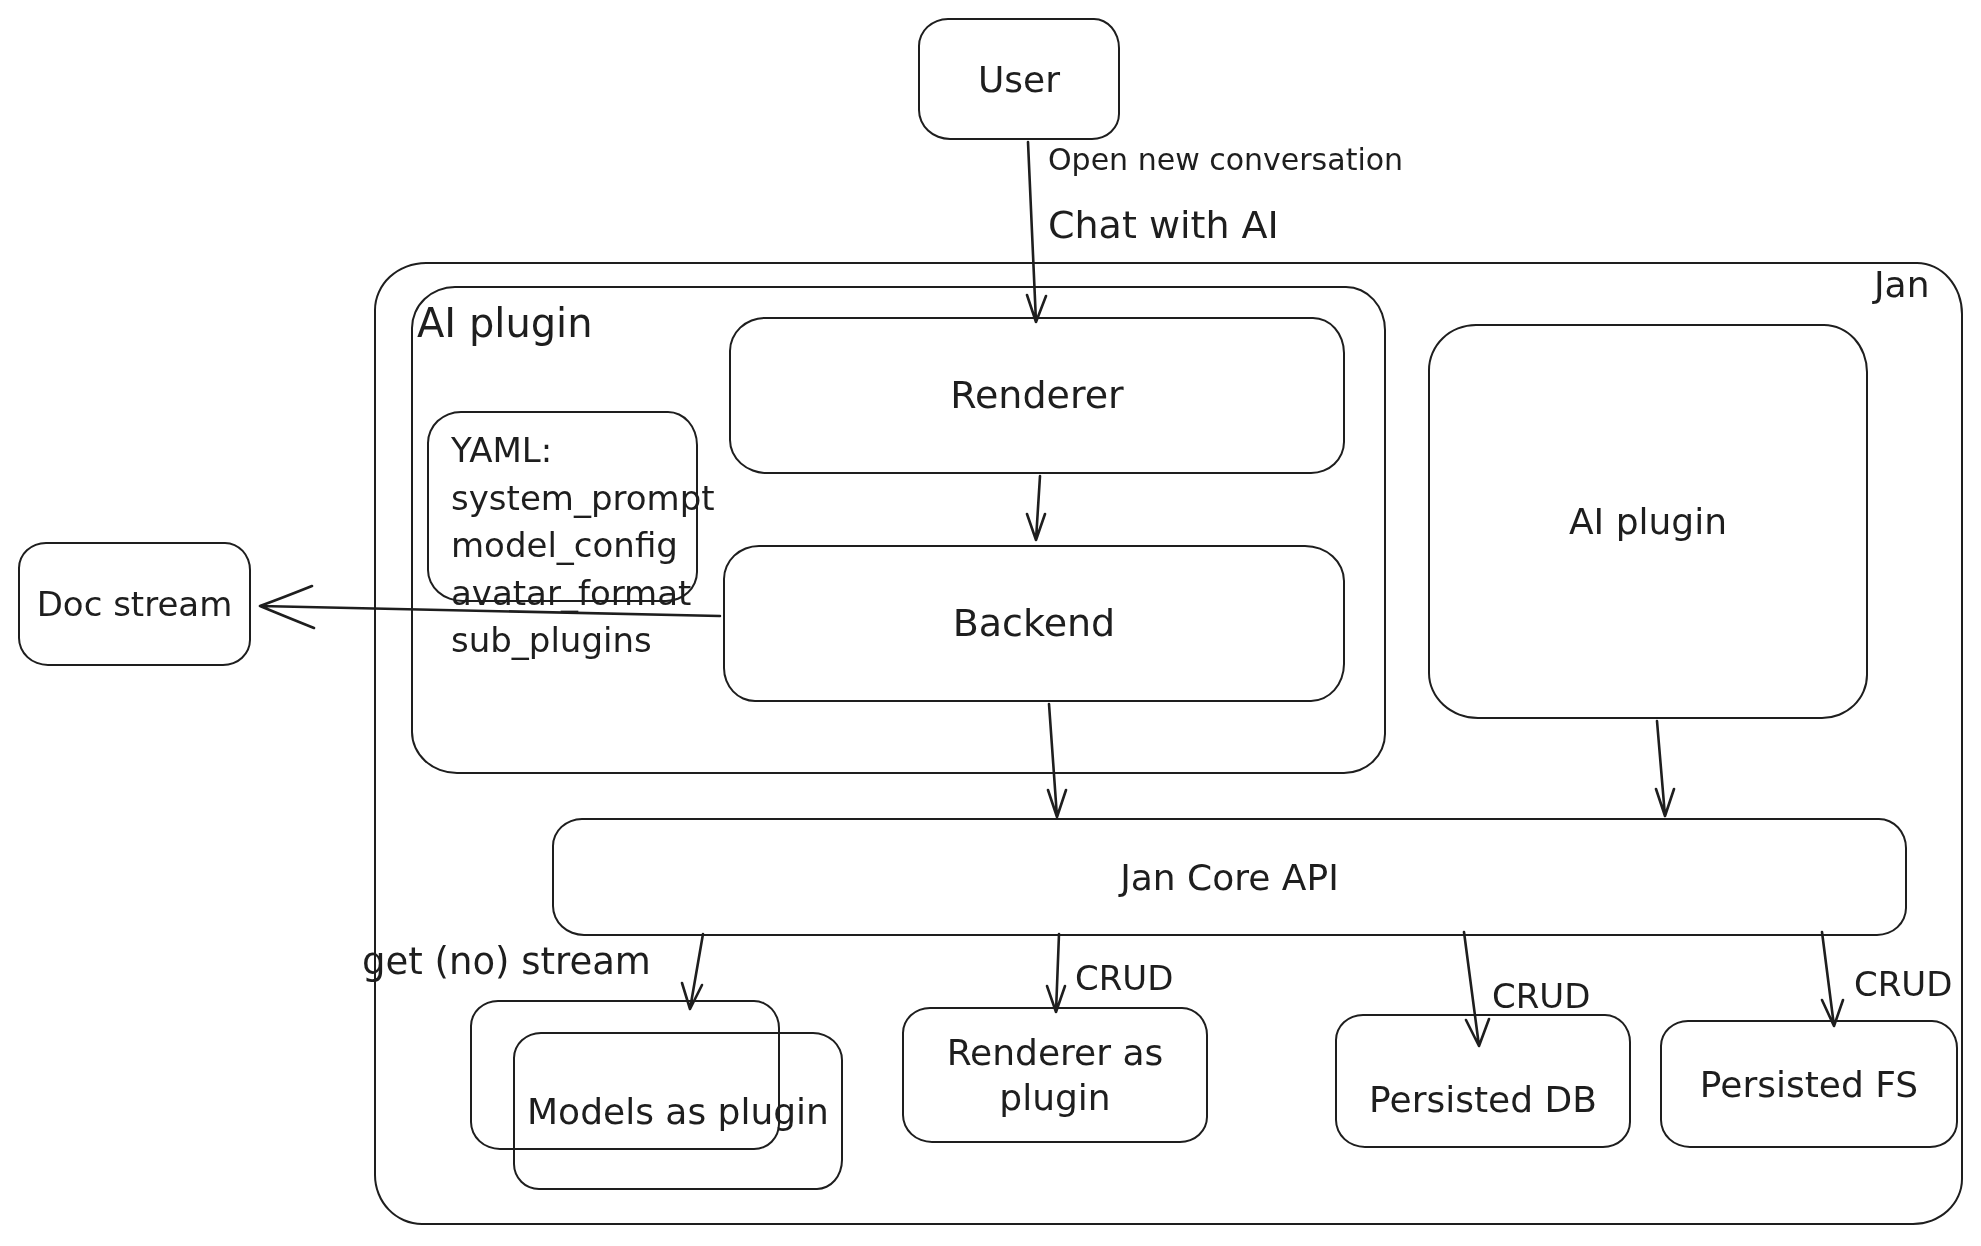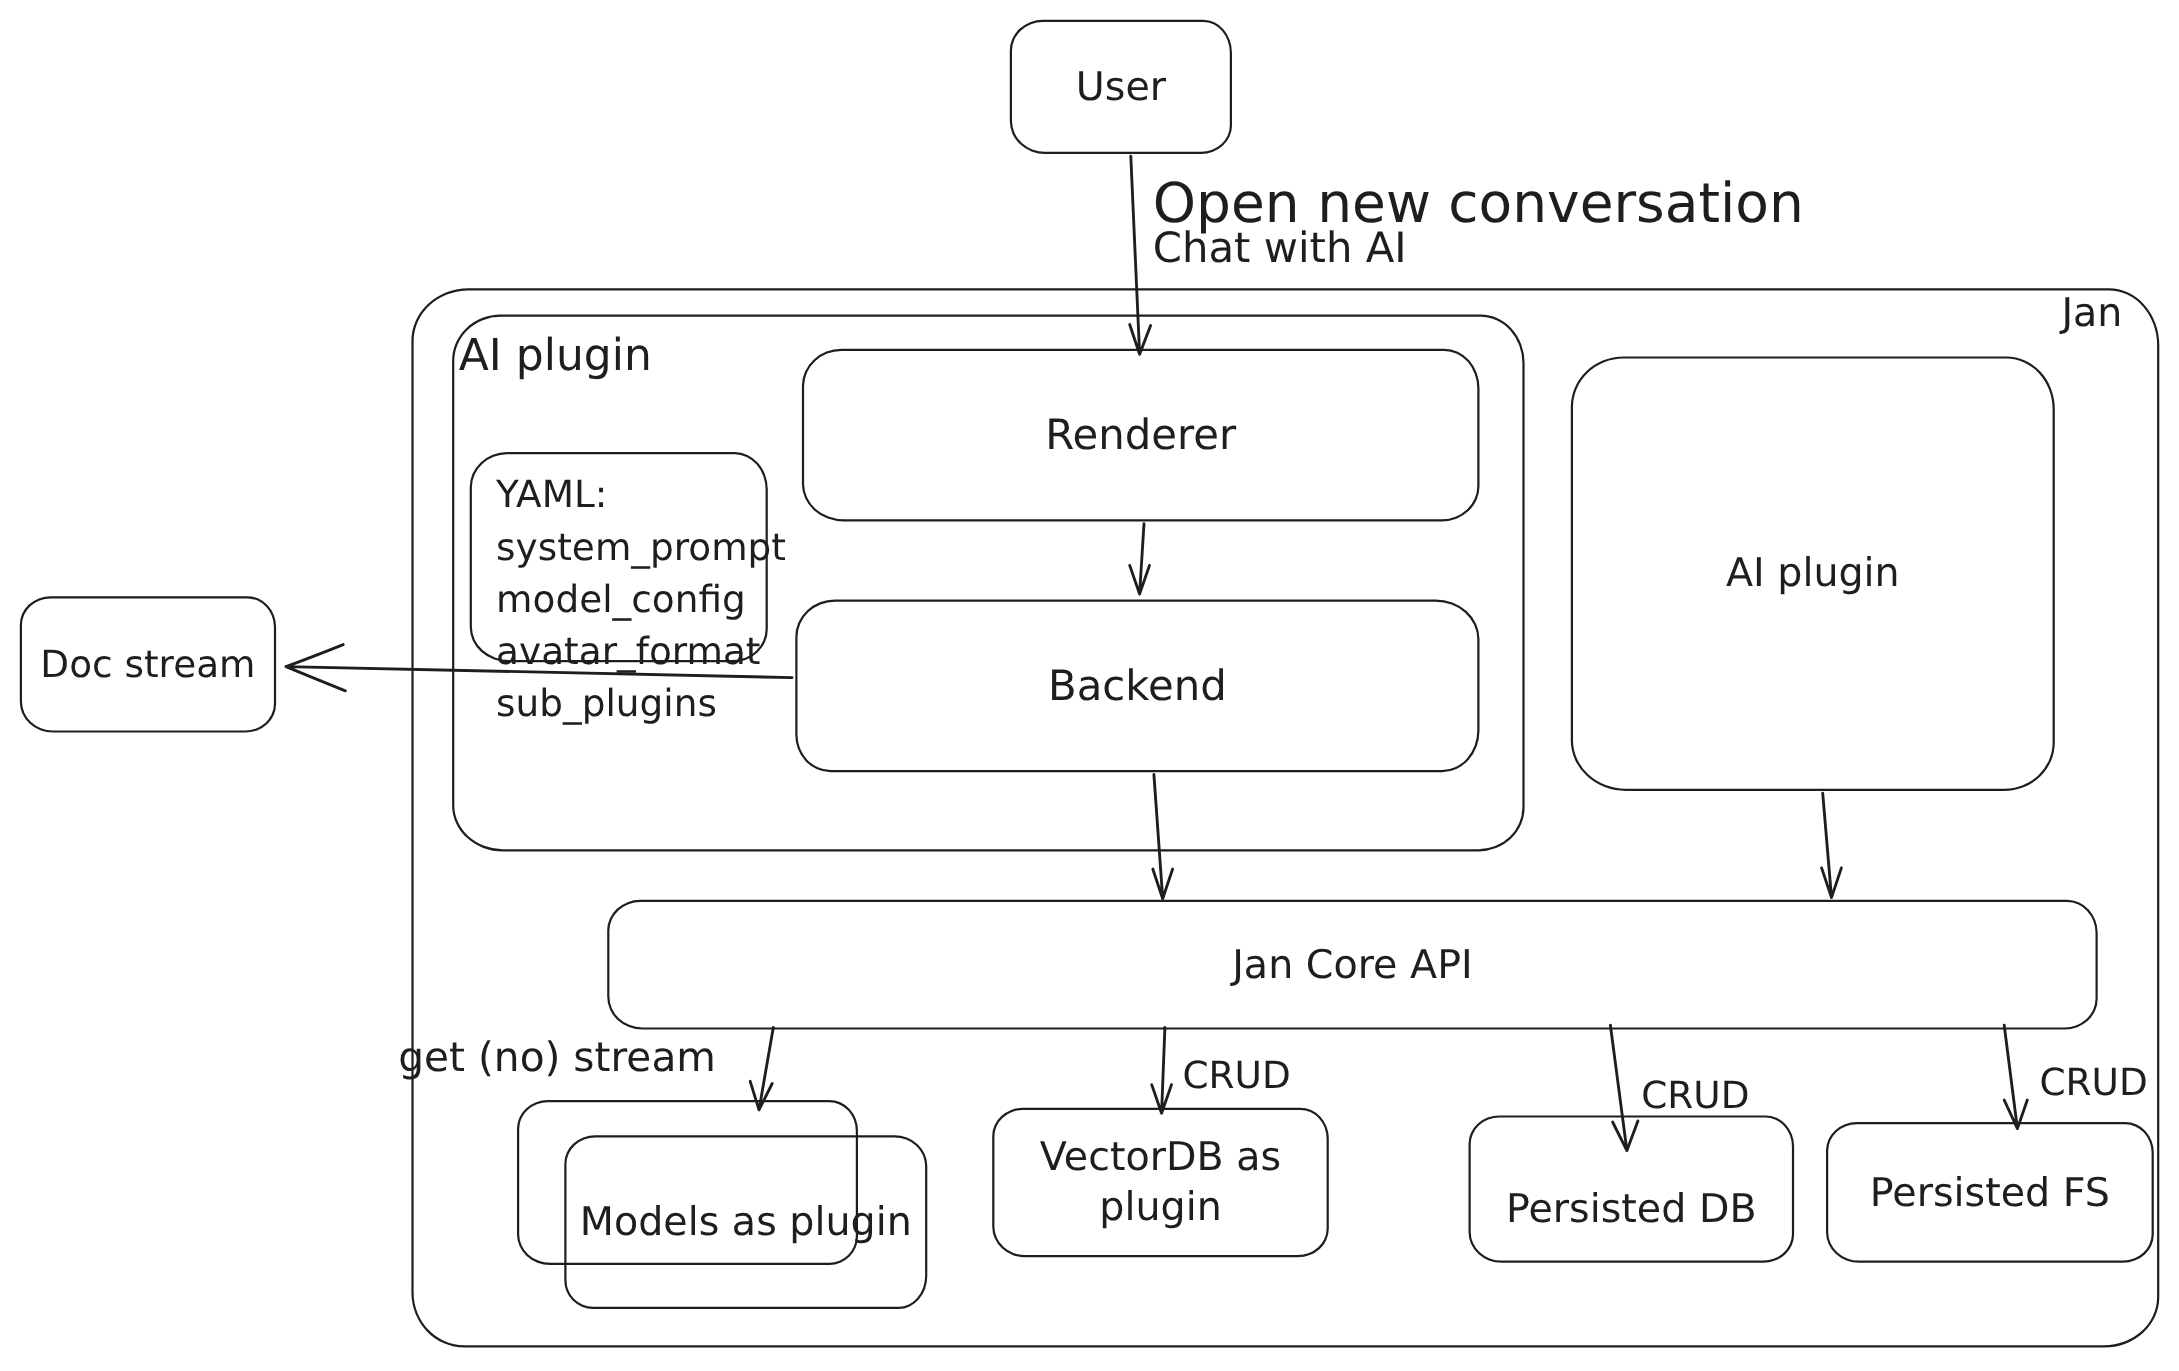--- a/index.html
+++ b/index.html
@@ -53,21 +53,21 @@
   .n-docs        { left: 18px;   top: 542px;  width: 233px;  height: 124px; border-radius: 28px 26px 28px 30px / 26px 28px 26px 28px; font-size: 34px; z-index: 3; }
   .n-models-back { left: 470px;  top: 1000px; width: 310px;  height: 150px; border-radius: 28px 26px 26px 30px / 26px 28px 26px 28px; z-index: 3; }
   .n-models      { left: 513px;  top: 1032px; width: 330px;  height: 158px; border-radius: 28px 30px 26px 26px / 26px 28px 30px 26px; font-size: 36px; z-index: 4; }
   .n-vectordb    { left: 902px;  top: 1007px; width: 306px;  height: 136px; border-radius: 28px 26px 28px 30px / 26px 28px 26px 28px; font-size: 36px; z-index: 3; }
   .n-pdb         { left: 1335px; top: 1014px; width: 296px;  height: 134px; border-radius: 28px 26px 28px 30px / 26px 28px 26px 28px; font-size: 36px; z-index: 3; }
   .n-pfs         { left: 1660px; top: 1020px; width: 298px;  height: 128px; border-radius: 28px 26px 28px 30px / 26px 28px 26px 28px; font-size: 36px; z-index: 3; }
 
   .l-aiplug-l    { left: 417px;  top: 300px;  font-size: 40px; z-index: 5; }
   .l-jan         { left: 1874px; top: 264px;  font-size: 36px; z-index: 5; }
 
-  .e-open        { left: 1048px; top: 156px;  font-size: 50px; z-index: 5; }
+  .e-open        { left: 1048px; top: 142px;  font-size: 30px; z-index: 5; }
   .e-chat        { left: 1048px; top: 203px;  font-size: 38px; z-index: 5; }
   .e-stream      { left: 362px;  top: 940px;  font-size: 37px; z-index: 5; }
   .e-crud-v      { left: 1075px; top: 958px;  font-size: 34px; z-index: 5; }
   .e-crud-db     { left: 1492px; top: 976px;  font-size: 34px; z-index: 5; }
   .e-crud-fs     { left: 1854px; top: 964px;  font-size: 34px; z-index: 5; }
 
   .yaml-text { font-size: 34px; line-height: 1.4; padding: 14px 0 0 22px; }
   .yaml-text span { display: block; }
 </style>
 </head>
@@ -114,21 +114,21 @@
   <div class="box n-docs">
     <span class="label-center" style="white-space:nowrap;">Doc stream</span>
   </div>
 
   <div class="box n-models-back"></div>
   <div class="box n-models">
     <span class="label-center">Models as plugin</span>
   </div>
 
   <div class="box n-vectordb">
-    <span class="label-center">VectorDB as plugin</span>
+    <span class="label-center">Renderer as plugin</span>
   </div>
 
   <div class="box n-pdb">
     <span class="label-center" style="white-space:nowrap;margin-top:36px;">Persisted DB</span>
   </div>
 
   <div class="box n-pfs">
     <span class="label-center" style="white-space:nowrap;">Persisted FS</span>
   </div>
 

